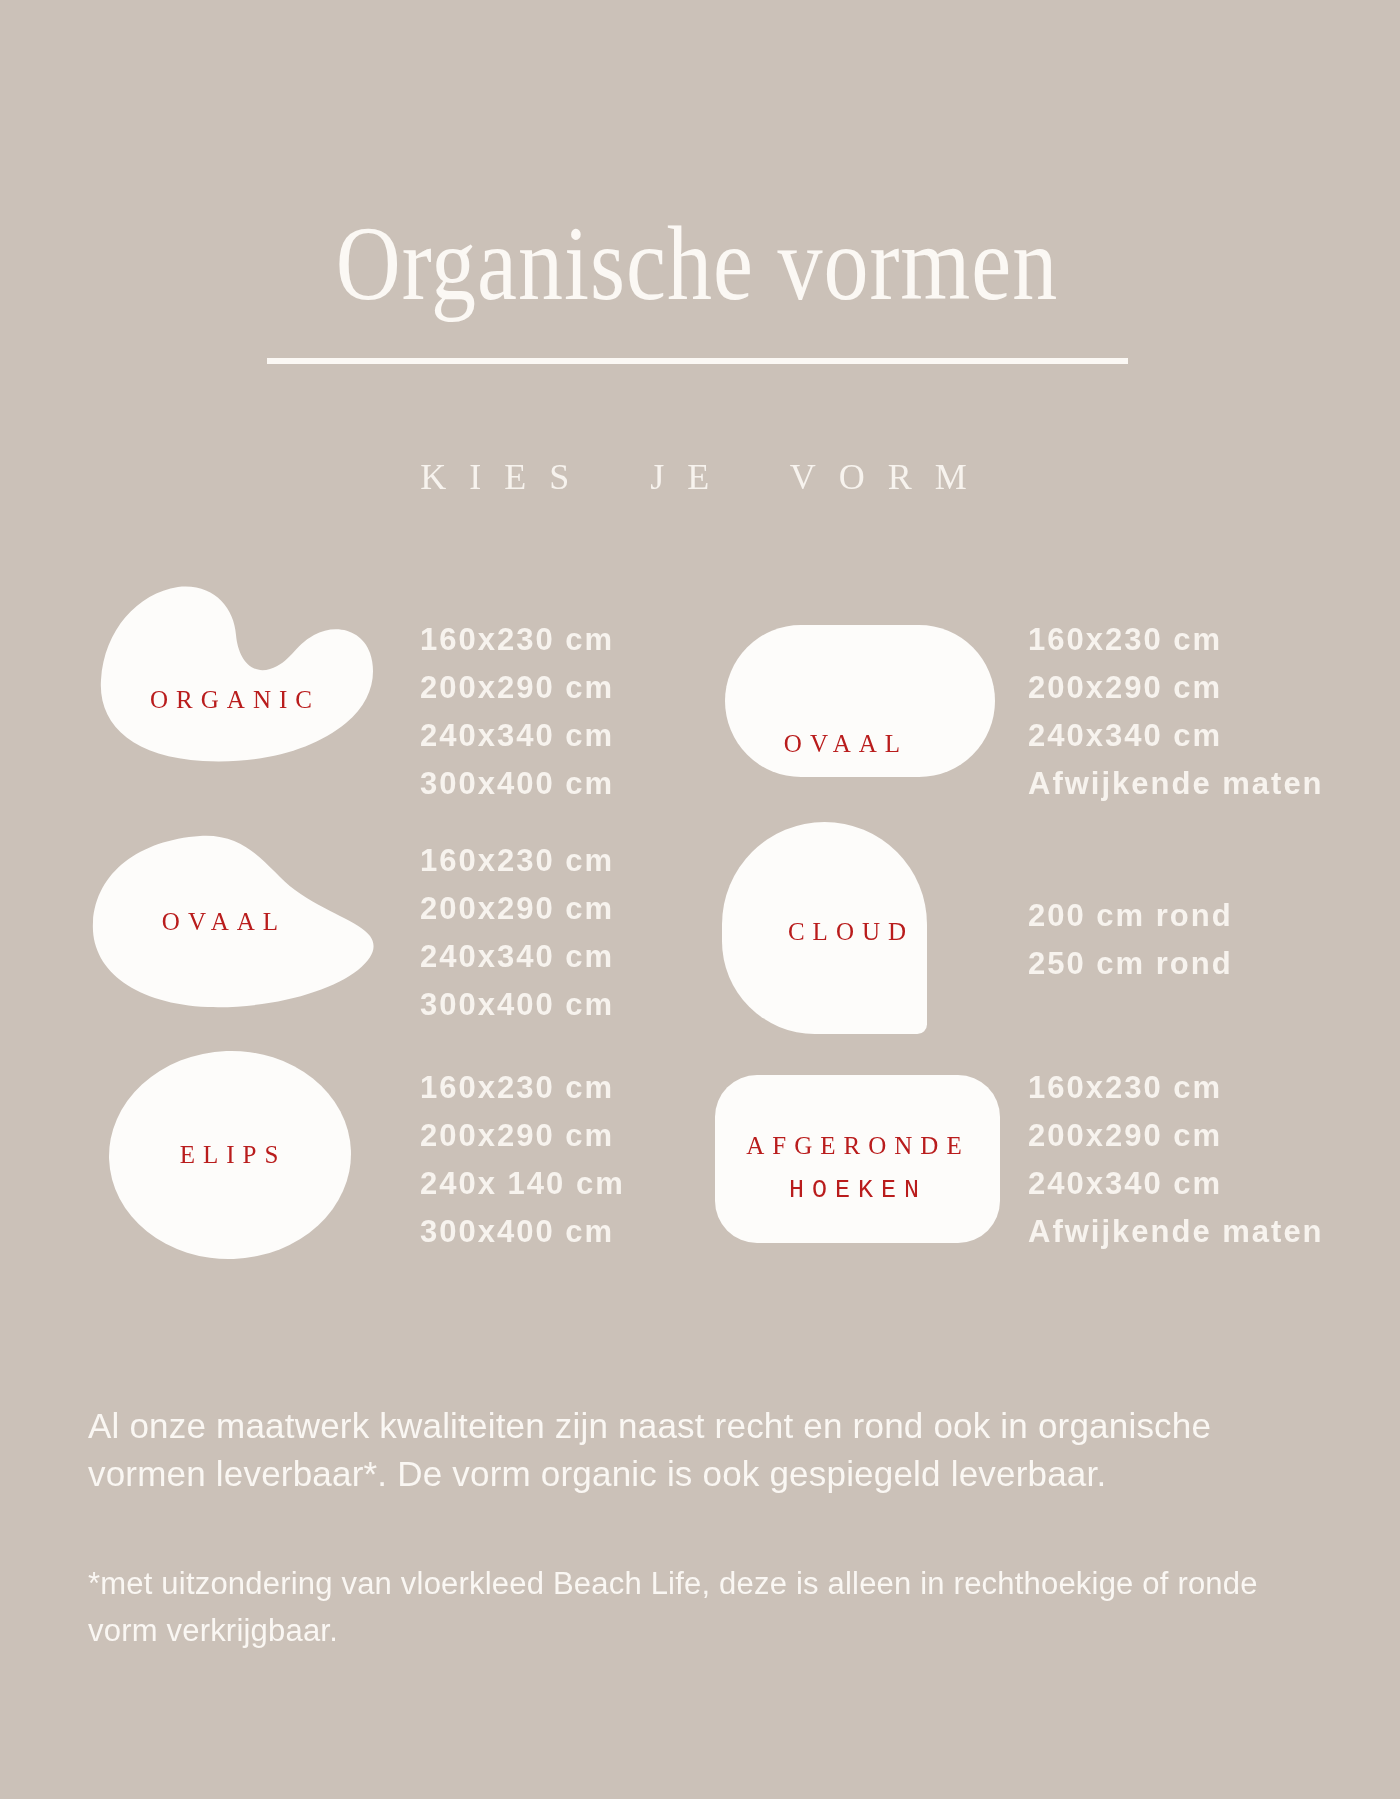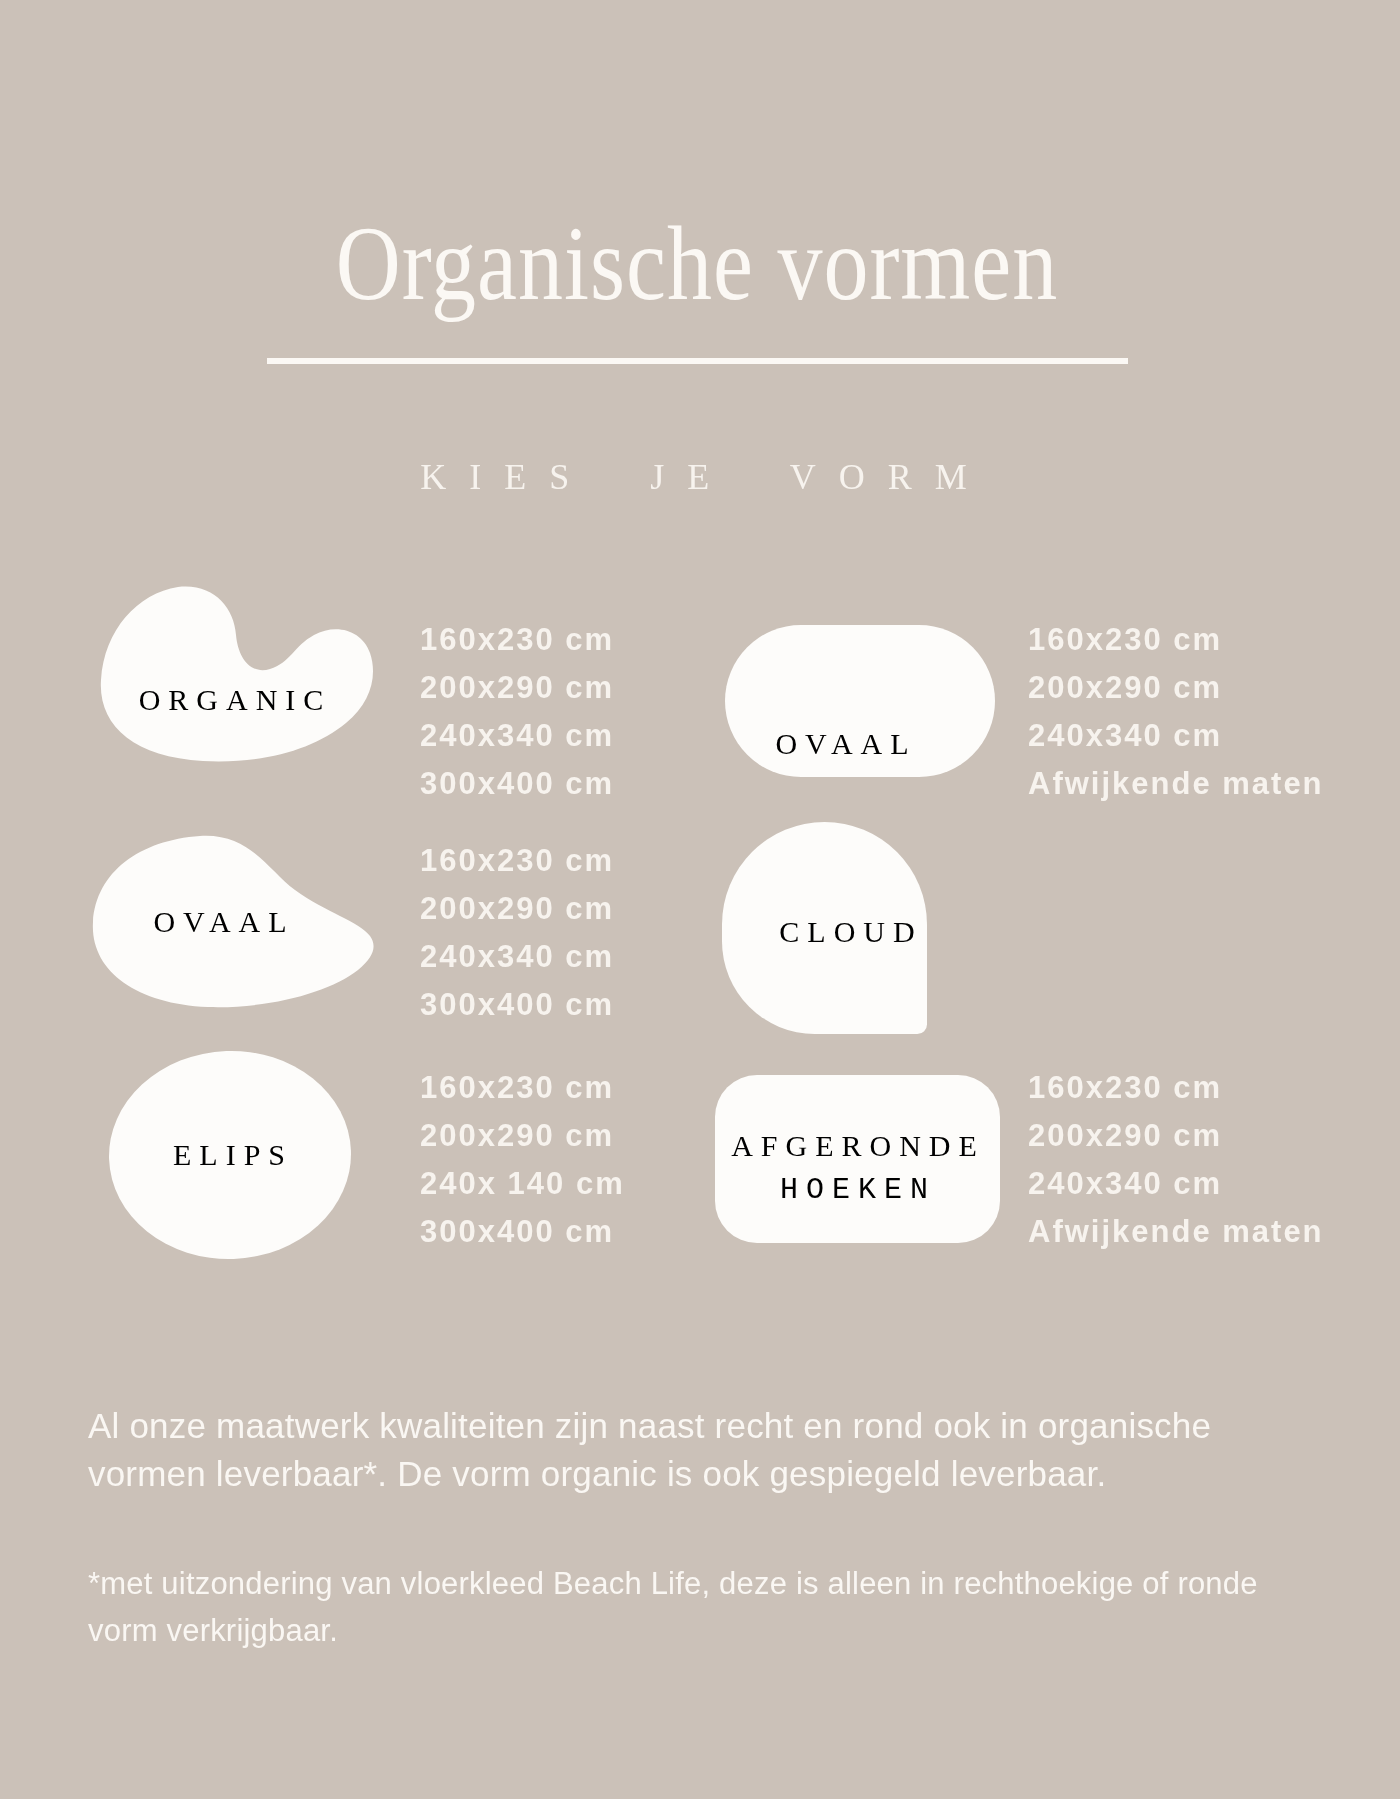--- a/index.html
+++ b/index.html
@@ -38,22 +38,22 @@
     padding-left:8px;
   }
   
   .shape{fill:#fdfcfa;}
   .shape-div{background:#fdfcfa;}
   .ovaal-shape{left:725px;top:625px;width:270px;height:152px;border-radius:76px;}
   .cloud-shape{left:722px;top:822px;width:205px;height:212px;border-radius:105px 105px 10px 95px;}
   .rect-shape{left:715px;top:1075px;width:285px;height:168px;border-radius:42px;}
   .shape-label{
     font-family:"Liberation Serif", serif;
-    font-size:30px;
-    color:#000000;
+    font-size:25px;
+    color:#b91c1c;
     letter-spacing:8px;
     white-space:nowrap;
     transform:translate(-50%,-50%);
   }
   
   .sizes{
     font-weight:700;
     font-size:31px;
     letter-spacing:2px;
     color:#f7f3ee;
@@ -120,20 +120,24 @@
   <div class="abs shape-label" style="left:224px;top:922px;">OVAAL</div>
   <div class="abs sizes col-left" style="top:837px;">
     <div>160x230 cm</div>
     <div>200x290 cm</div>
     <div>240x340 cm</div>
     <div>300x400 cm</div>
   </div>
 
   <div class="abs shape-div cloud-shape"></div>
   <div class="abs shape-label" style="left:851px;top:932px;">CLOUD</div>
+  <div class="abs sizes col-right lh-cloud" style="top:892px;">
+    <div>200 cm rond</div>
+    <div>250 cm rond</div>
+  </div>
 
   <svg class="abs" style="left:108px;top:1050px;" width="244" height="210" viewBox="0 0 244 210">
     <ellipse class="shape" cx="122" cy="105" rx="121" ry="104" transform="rotate(-2 122 105)"></ellipse>
   </svg>
   <div class="abs shape-label" style="left:233px;top:1155px;">ELIPS</div>
   <div class="abs sizes col-left" style="top:1064px;">
     <div>160x230 cm</div>
     <div>200x290 cm</div>
     <div>240x 140 cm</div>
     <div>300x400 cm</div>

